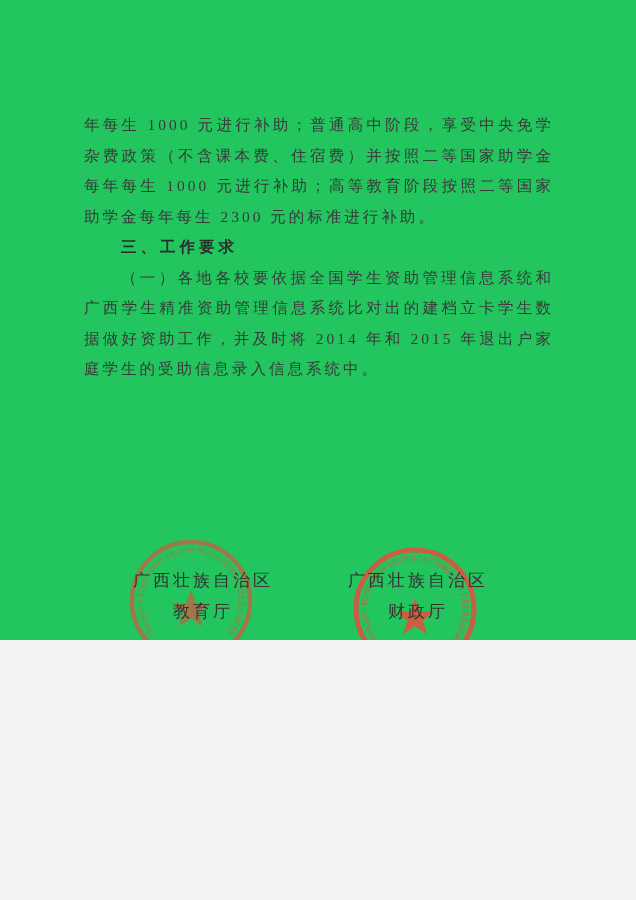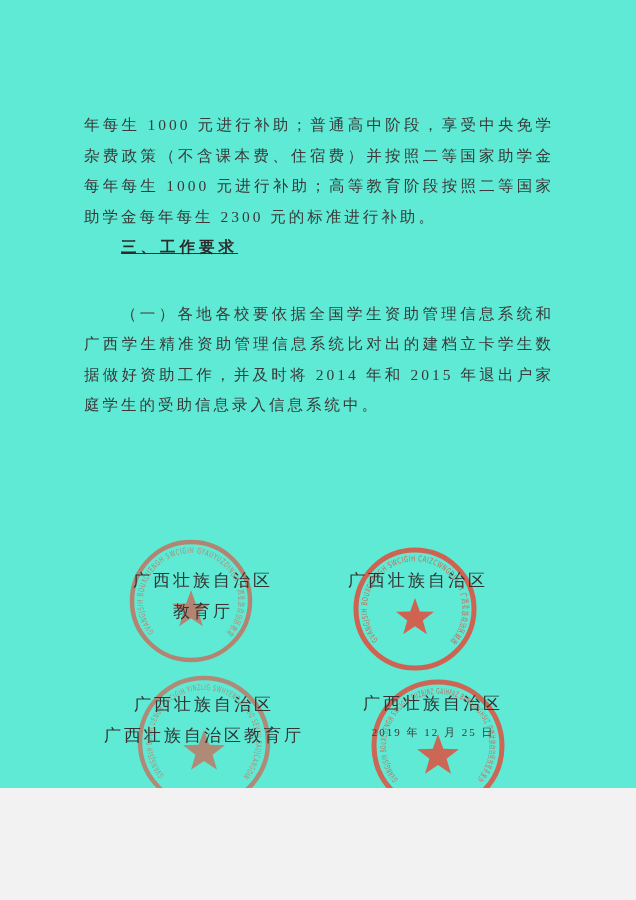--- a/index.html
+++ b/index.html
@@ -3,43 +3,42 @@
 <meta charset="utf-8">
 <style>
   html,body{margin:0;padding:0;}
   body{
     width:636px;height:900px;
     background:#f2f2f2;
     font-family:"Liberation Serif","DejaVu Serif",serif;
   }
   .page{
     position:relative;
-    width:636px;height:788px;
-    background:#5eead4;
+    width:636px;height:640px;
+    background:#22c55e;
     overflow:hidden;
     color:#3a3a3a;
   }
   .content{
     position:absolute;
     left:84px;top:110px;width:470px;
     font-size:15.5px;
     line-height:30.5px;
     letter-spacing:3px;
     text-align:justify;
     color:#3a3a3a;
   }
   .content p{margin:0;}
-  .content p.indent{text-indent:37px;margin-top:36px;}
+  .content p.indent{text-indent:37px;}
   .section-heading{
     margin:0;
     text-indent:37px;
     font-weight:700;
     color:#2c2c2c;
     letter-spacing:4px;
-    text-decoration:underline;
   }
   
   .stamp{position:absolute;pointer-events:none;}
   .stamp.s1{left:116px;top:526px;opacity:0.66;}
   .stamp.s2{left:340px;top:534px;opacity:0.88;}
   .stamp.s3{left:124px;top:662px;opacity:0.62;}
   .stamp.s4{left:358px;top:666px;opacity:0.85;}
   .seal-label{
     position:absolute;
     text-align:center;
@@ -123,20 +122,21 @@
     </text>
   </svg>
 
   <div class="seal-label lab1">
     <span class="l1">广西壮族自治区</span>
     <span class="l2">教育厅</span>
   </div>
 
   <div class="seal-label lab2">
     <span class="l1">广西壮族自治区</span>
+    <span class="l2">财政厅</span>
   </div>
 
   <div class="seal-label lab3">
     <span class="l1">广西壮族自治区</span>
     <span class="l2">广西壮族自治区教育厅</span>
   </div>
 
   <div class="seal-label lab4">
     <span class="l1">广西壮族自治区</span>
     <span class="seal-date">2019 年 12 月 25 日</span>

